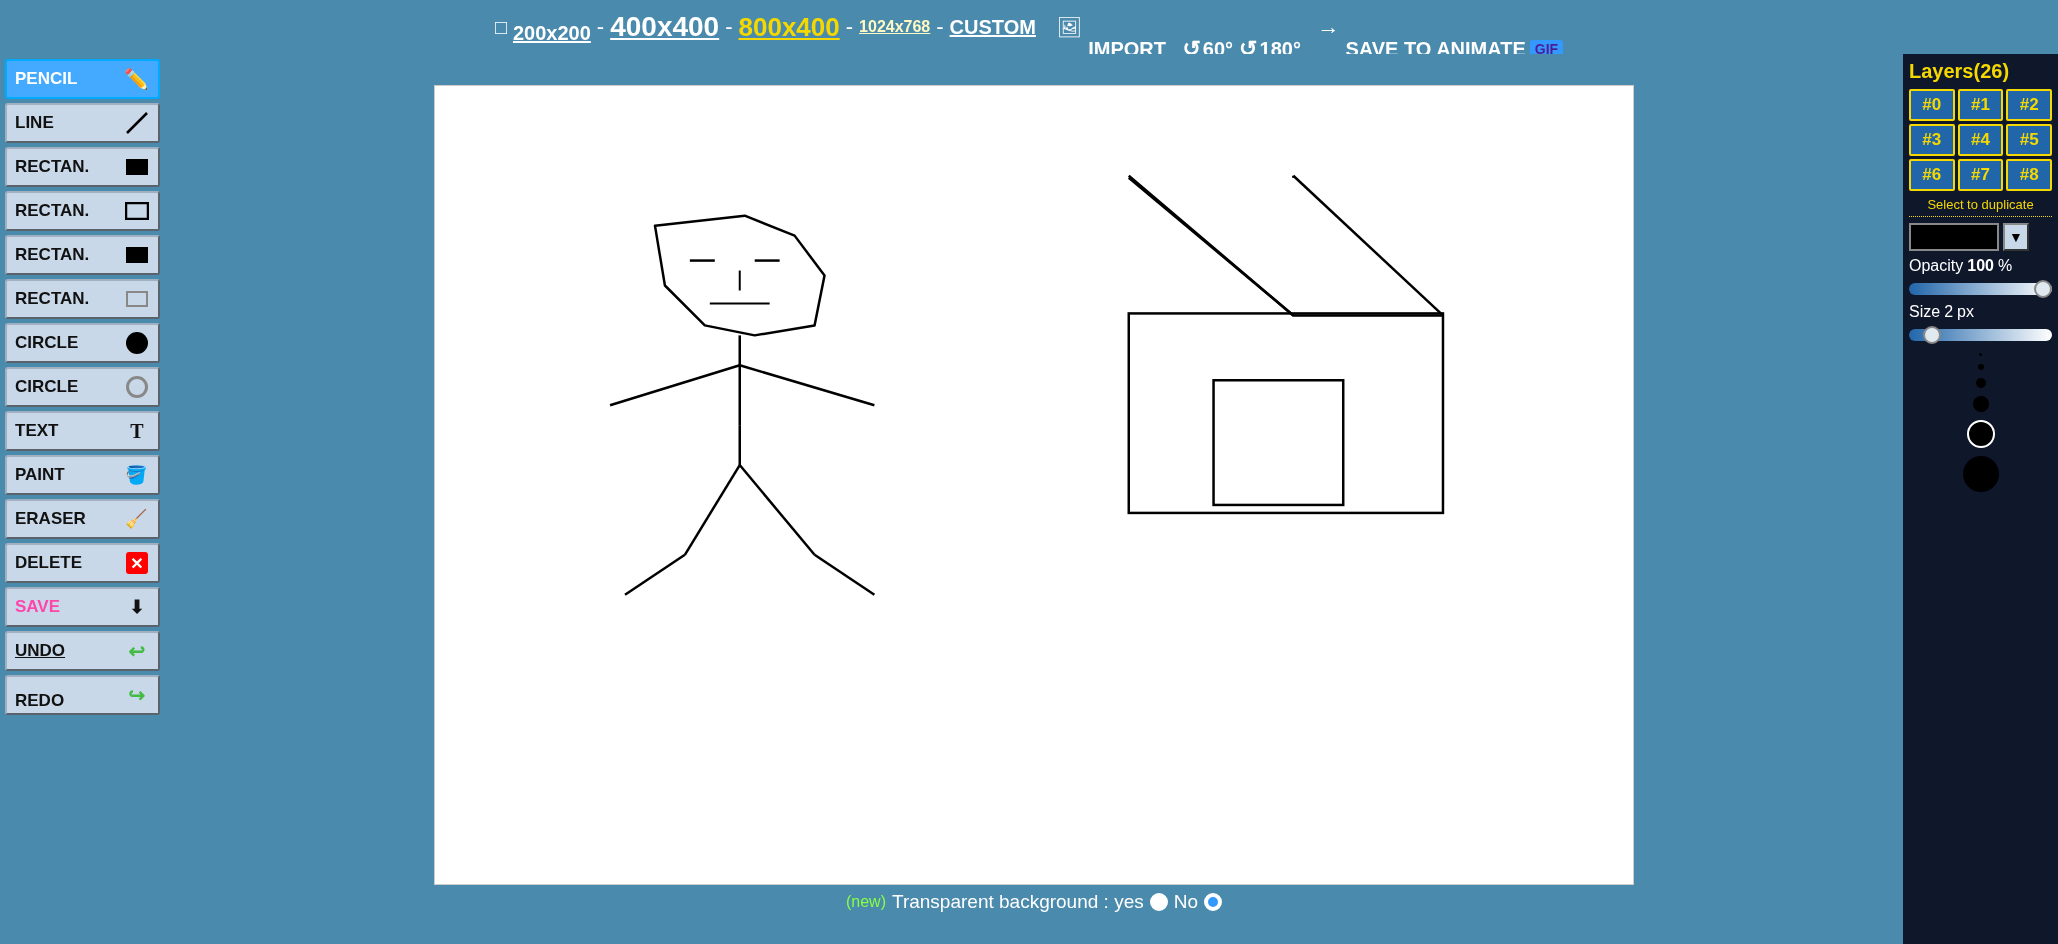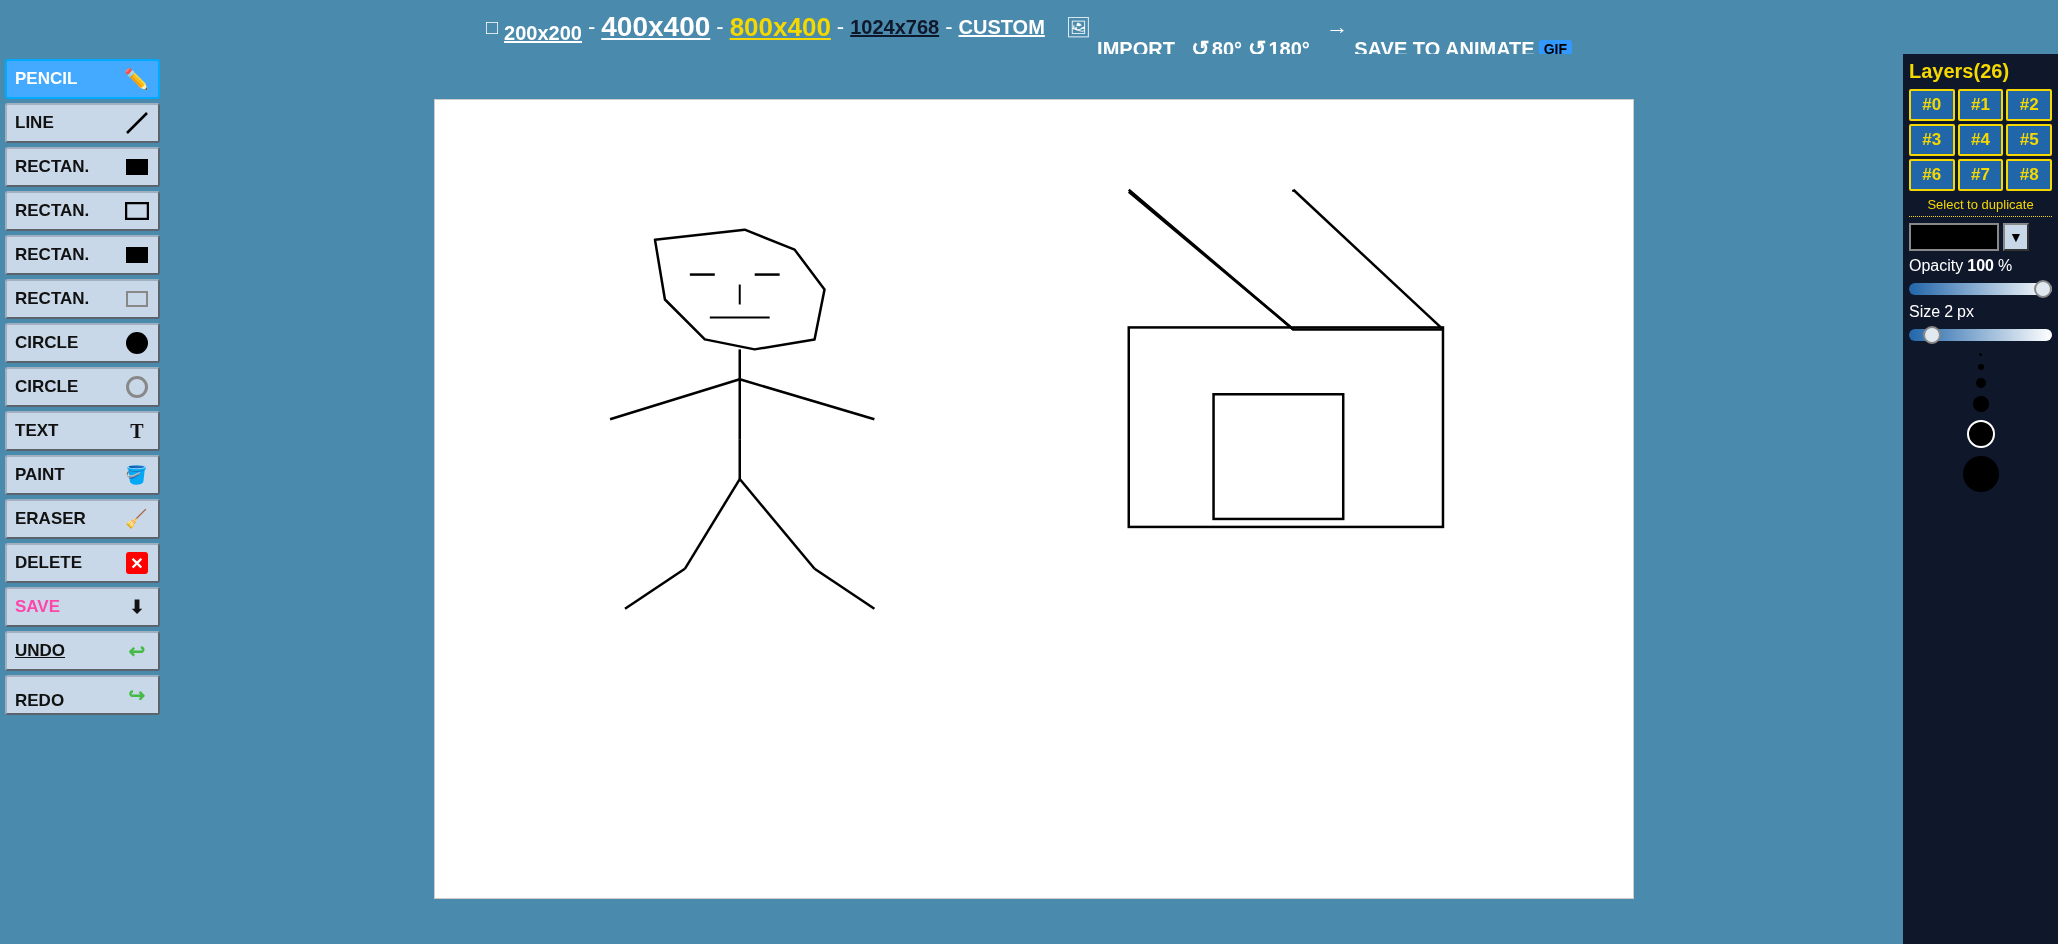--- a/index.html
+++ b/index.html
@@ -46,21 +46,21 @@
       font-size: 20px;
       cursor: pointer;
       display: flex;
       align-items: center;
       gap: 4px;
       font-weight: bold;
       margin-top: 44px;
     }
     .gif-badge {
       background: #3399ff;
-      color: #000000;
+      color: #4c1d95;
       font-size: 14px;
       font-weight: bold;
       padding: 1px 5px;
       border-radius: 3px;
     }
 
     
     #main-area {
       display: flex;
       flex: 1;
@@ -338,30 +338,30 @@
 <body>
 
 <div id="top-toolbar">
   <span style="color:white; font-size:20px;">□</span>
   <span class="toolbar-item" style="color:white; font-size:20px; text-decoration:underline; cursor:pointer;margin-top:12px;">200x200</span>
   <span class="toolbar-sep">-</span>
   <span class="toolbar-item" style="color:white; font-size:28px; text-decoration:underline;">400x400</span>
   <span class="toolbar-sep">-</span>
   <span class="toolbar-item active" style="font-size:26px; color:#f5d800; text-decoration:underline;">800x400</span>
   <span class="toolbar-sep">-</span>
-  <span class="toolbar-item" style="color:#0f172a; font-size:20px; text-decoration:underline;">1024x768</span>
+  <span class="toolbar-item" style="color:#fef9c3; font-size:16px; text-decoration:underline;">1024x768</span>
   <span class="toolbar-sep">-</span>
   <span class="toolbar-item" style="color:white; font-size:20px; text-decoration:underline;">CUSTOM</span>
   &nbsp;&nbsp;
   <span style="color:white; font-size:20px;">🖼</span>
   <button class="toolbar-btn" style="text-decoration:underline;">IMPORT</button>
   &nbsp;
   <button class="toolbar-btn" style="gap:2px;">
     <span style="font-size:22px;">↺</span>
-    <span>80°</span>
+    <span>60°</span>
   </button>
   <button class="toolbar-btn" style="gap:2px;">
     <span style="font-size:22px;">↺</span>
     <span>180°</span>
   </button>
   &nbsp;
   <span style="color:white; font-size:22px;">→</span>
   <button class="toolbar-btn" style="text-decoration:underline;">
     <span>SAVE TO ANIMATE</span>
     <span class="gif-badge">GIF</span>
@@ -504,20 +504,27 @@
         <line x1="860" y1="90" x2="1010" y2="230" stroke="black" stroke-width="2.5"></line>
 
         <line x1="860" y1="90" x2="860" y2="92" stroke="black" stroke-width="2.5"></line>
 
         <rect x="695" y="228" width="315" height="200" fill="none" stroke="black" stroke-width="2.5"></rect>
 
         <rect x="780" y="295" width="130" height="125" fill="none" stroke="black" stroke-width="2.5"></rect>
       </svg>
     </div>
 
+    <div id="canvas-bottom">
+      <span class="new-badge">(new)</span>
+      <span>Transparent background : yes</span>
+      <span class="radio-btn"></span>
+      <span>No</span>
+      <span class="radio-btn selected"></span>
+    </div>
   </div>
 
   <div id="right-panel">
     <div>
       <span class="layers-title">Layers</span><span class="layers-title">(26)</span>
     </div>
     <div class="layers-grid">
       <div class="layer-cell">#0</div>
       <div class="layer-cell">#1</div>
       <div class="layer-cell">#2</div>

